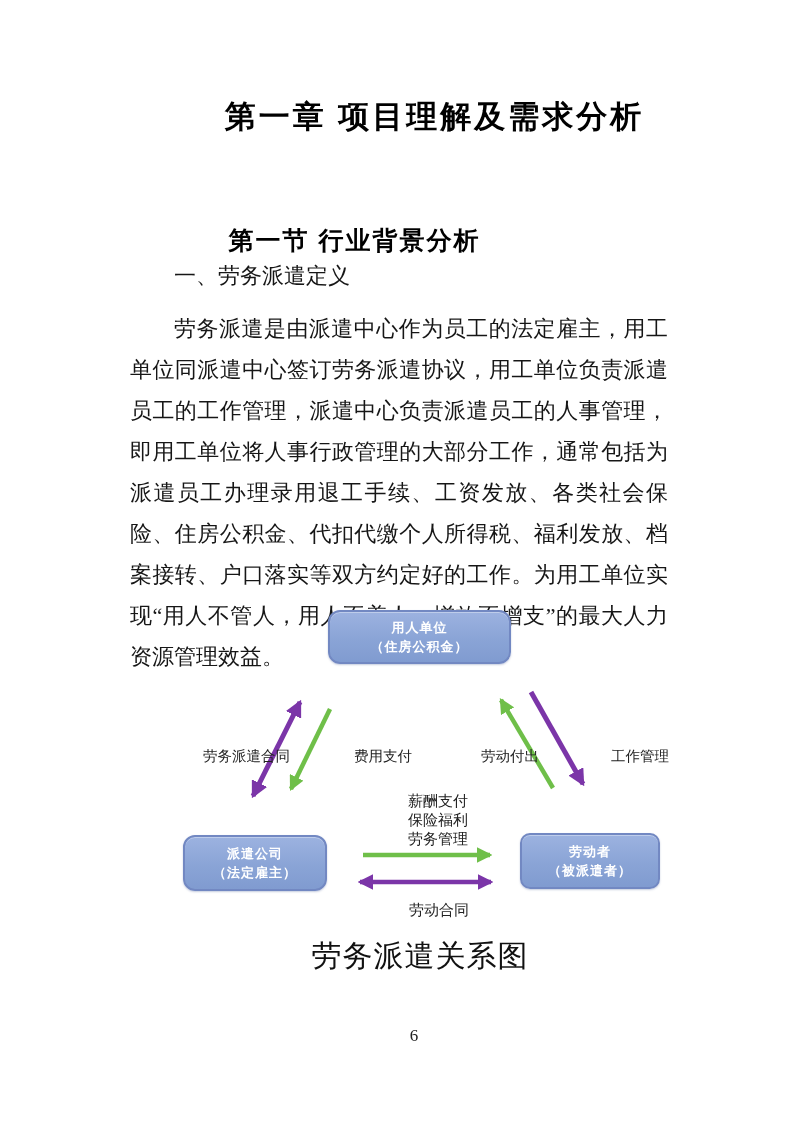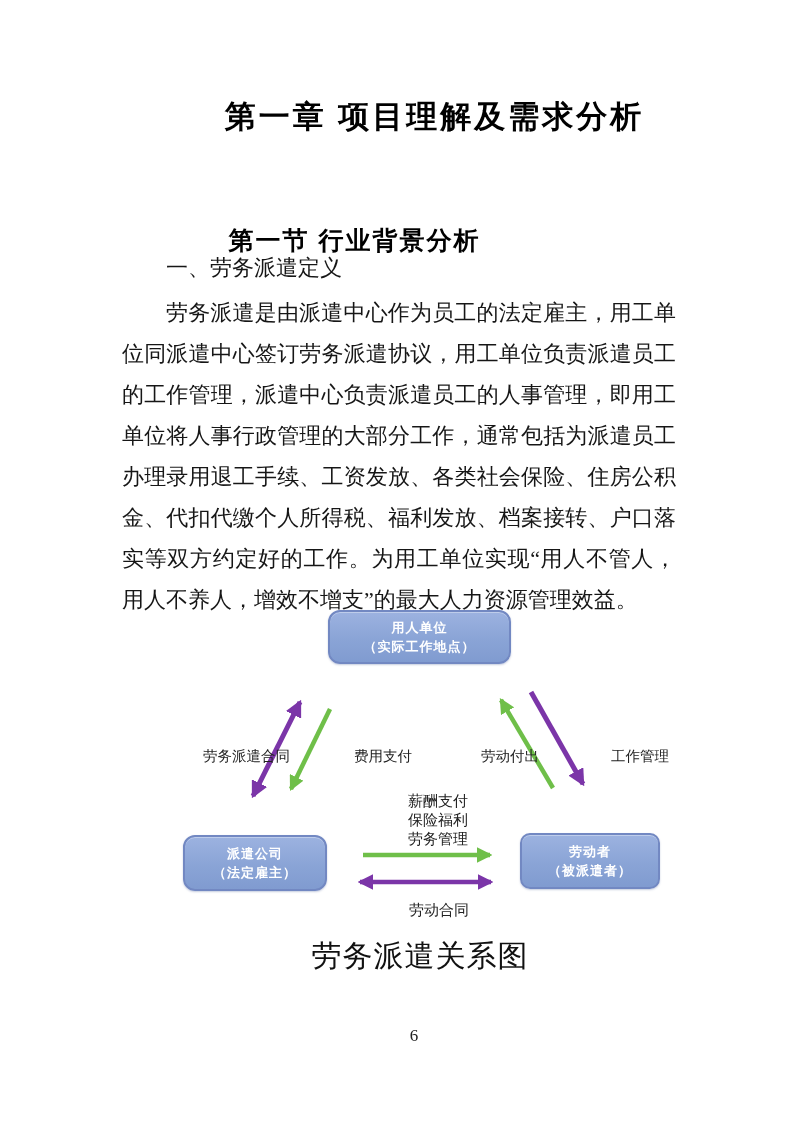--- a/index.html
+++ b/index.html
@@ -14,21 +14,21 @@
   }
   .section-title{
     position:absolute;top:224px;left:0;width:709px;text-align:center;
     font-family:"Liberation Sans","DejaVu Sans",sans-serif;
     font-weight:bold;font-size:25px;letter-spacing:2px;color:#000;
   }
   .textblock{
     position:absolute;left:118px;top:243px;width:562px;
     font-size:22px;line-height:41px;color:#161616;
   }
-  .textblock p{margin:4px;}
+  .textblock p{margin:12px;}
   .sub-heading{text-indent:44px;}
   .body-par{text-indent:44px;text-align:justify;}
 
   .diagram{position:absolute;left:0;top:590px;width:793px;height:432px;}
   .arrows{position:absolute;left:0;top:0;}
   .node{
     position:absolute;border-radius:12px;
     background:linear-gradient(180deg,#9cb2e0 0%,#8aa4d6 55%,#809bd0 100%);
     border:2px solid #7288c2;box-sizing:border-box;
     color:#ffffff;font-family:"Liberation Sans","DejaVu Sans",sans-serif;
@@ -87,21 +87,21 @@
       <line x1="253" y1="206" x2="300" y2="112" stroke="#7B35A8" stroke-width="5" marker-start="url(#mp)" marker-end="url(#mp)"></line>
       <line x1="330" y1="119" x2="291" y2="199" stroke="#6FBF49" stroke-width="4.5" marker-end="url(#mg)"></line>
       <line x1="553" y1="198" x2="501" y2="110" stroke="#6FBF49" stroke-width="4.5" marker-end="url(#mg)"></line>
       <line x1="531" y1="102" x2="583" y2="194" stroke="#7B35A8" stroke-width="5" marker-end="url(#mp)"></line>
       <line x1="363" y1="265" x2="490" y2="265" stroke="#6FBF49" stroke-width="4.5" marker-end="url(#mg)"></line>
       <line x1="360" y1="292" x2="491" y2="292" stroke="#7B35A8" stroke-width="4.5" marker-start="url(#mp)" marker-end="url(#mp)"></line>
     </svg>
 
     <div class="node node-employer">
       <div>用人单位</div>
-      <div>（实际工作地点）</div>
+      <div>（住房公积金）</div>
     </div>
     <div class="node node-dispatch">
       <div>派遣公司</div>
       <div>（法定雇主）</div>
     </div>
     <div class="node node-worker">
       <div>劳动者</div>
       <div>（被派遣者）</div>
     </div>
 

